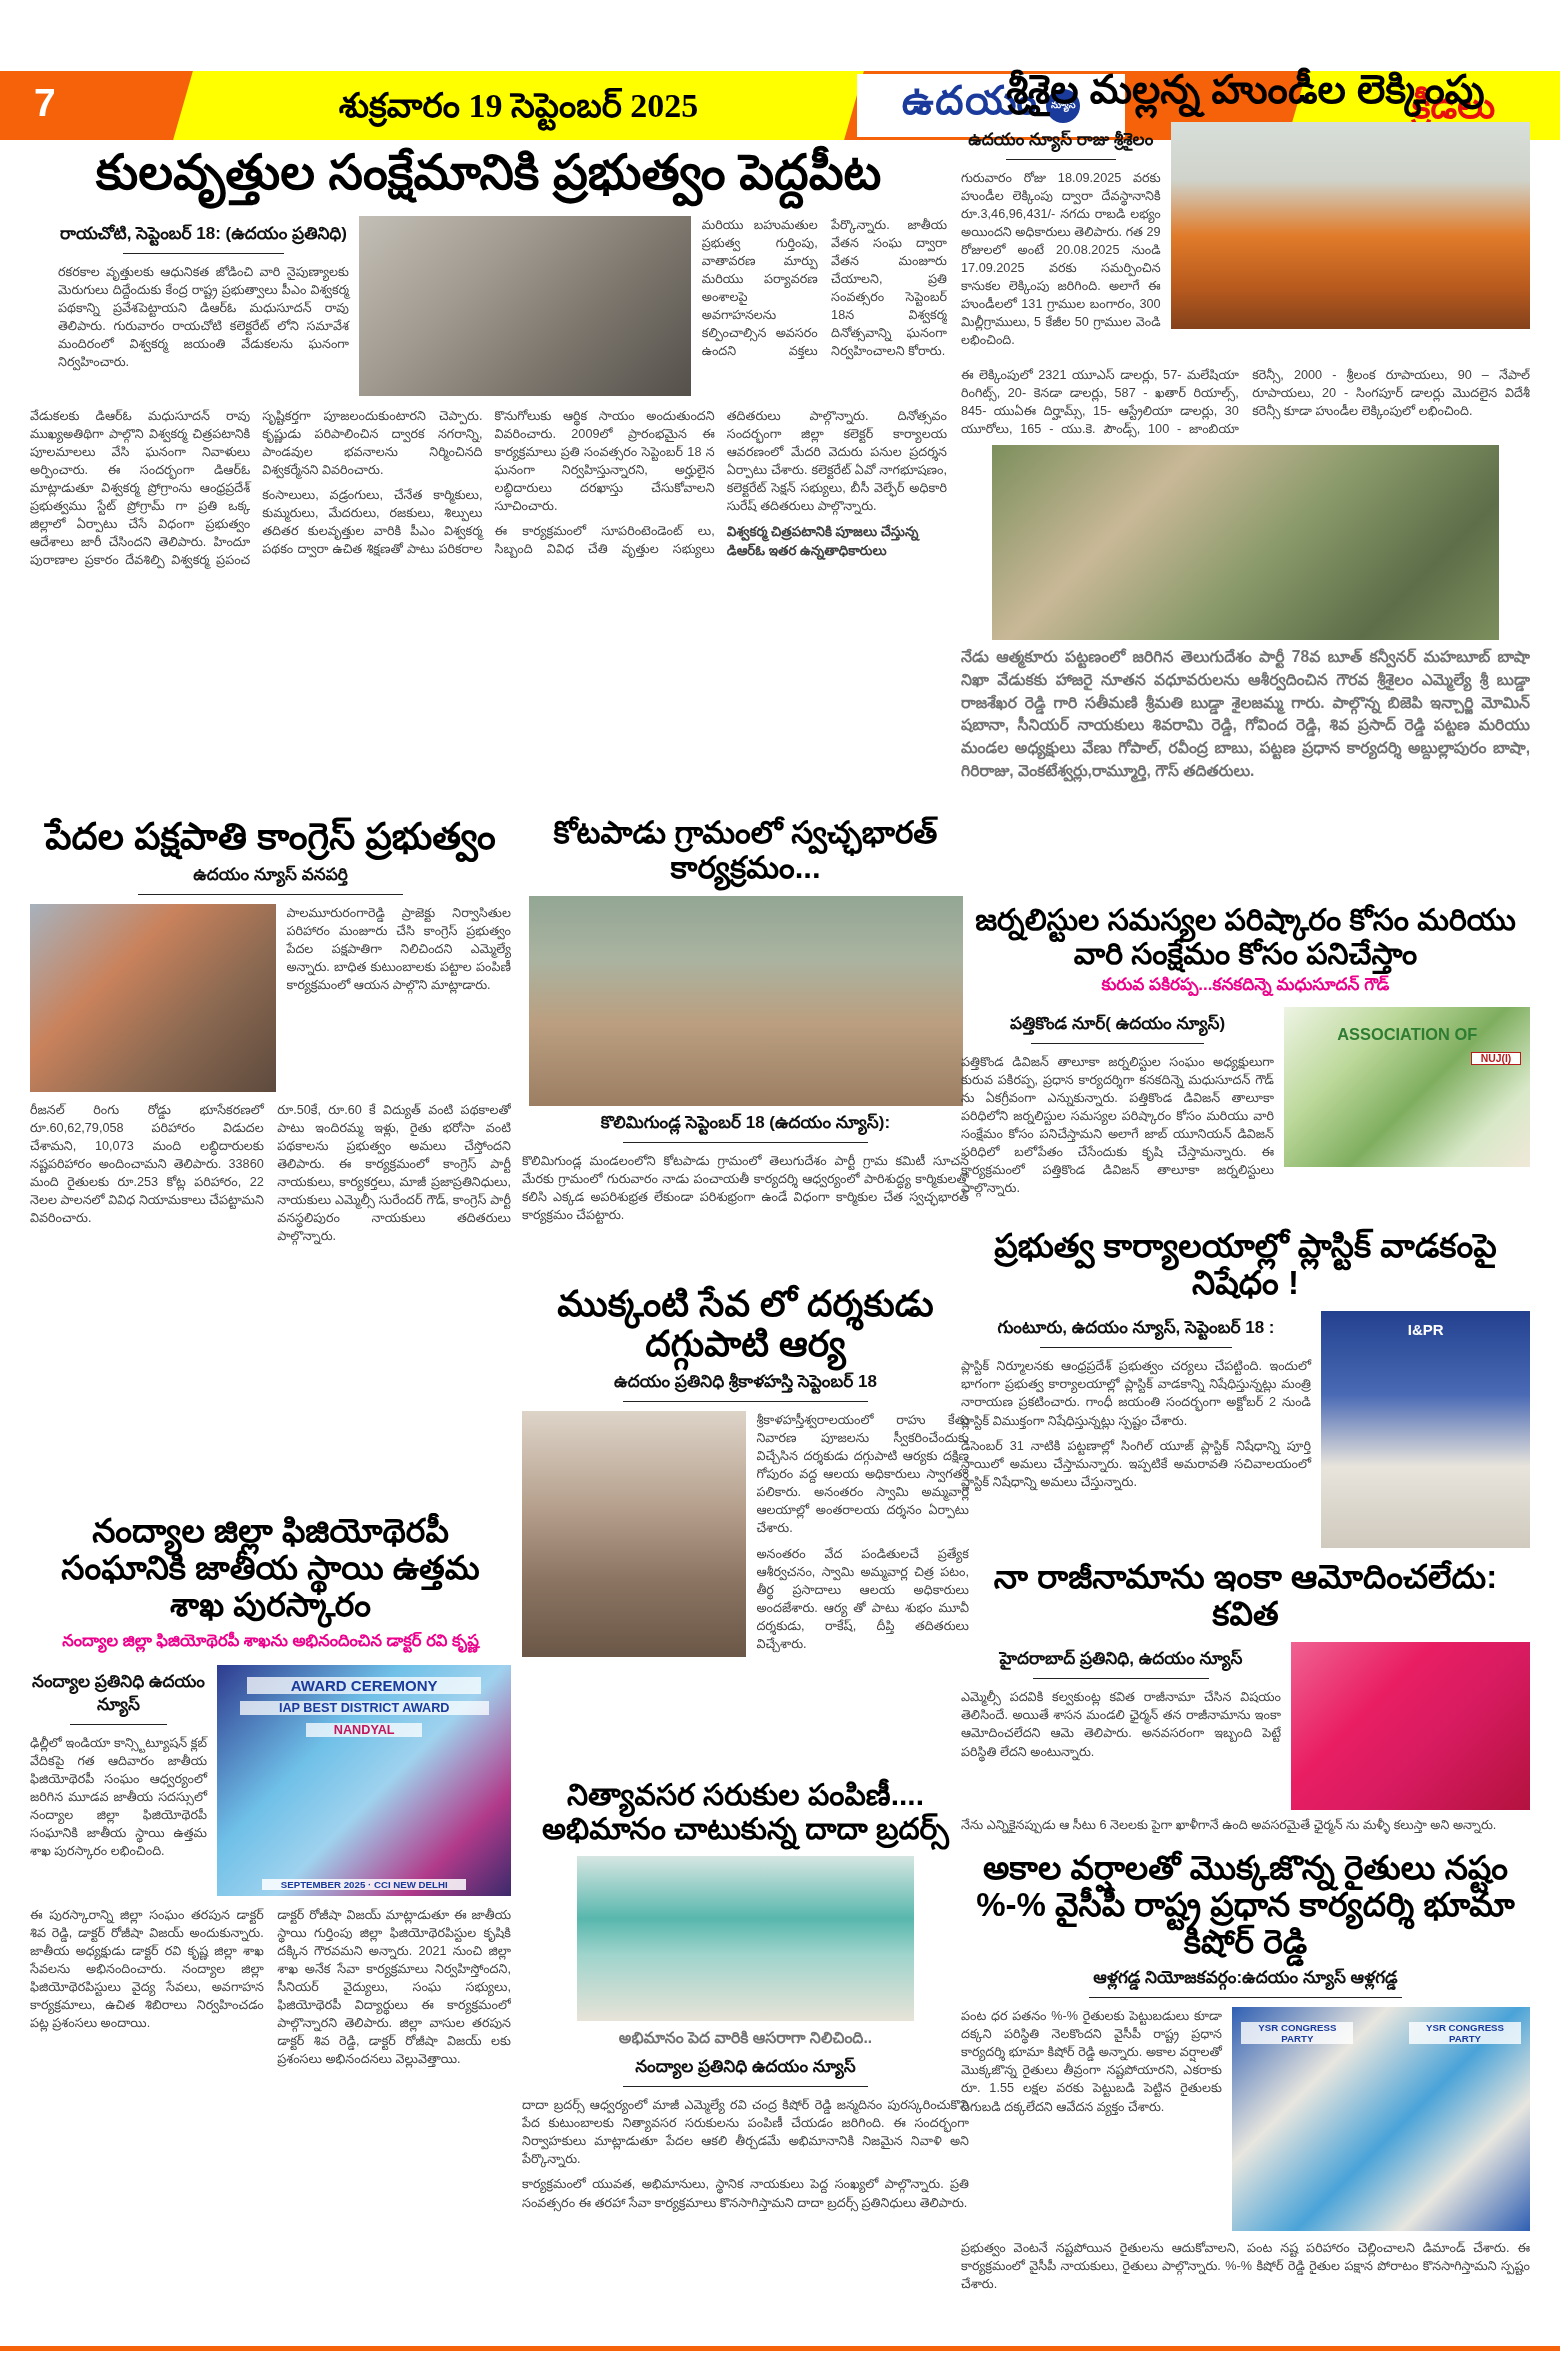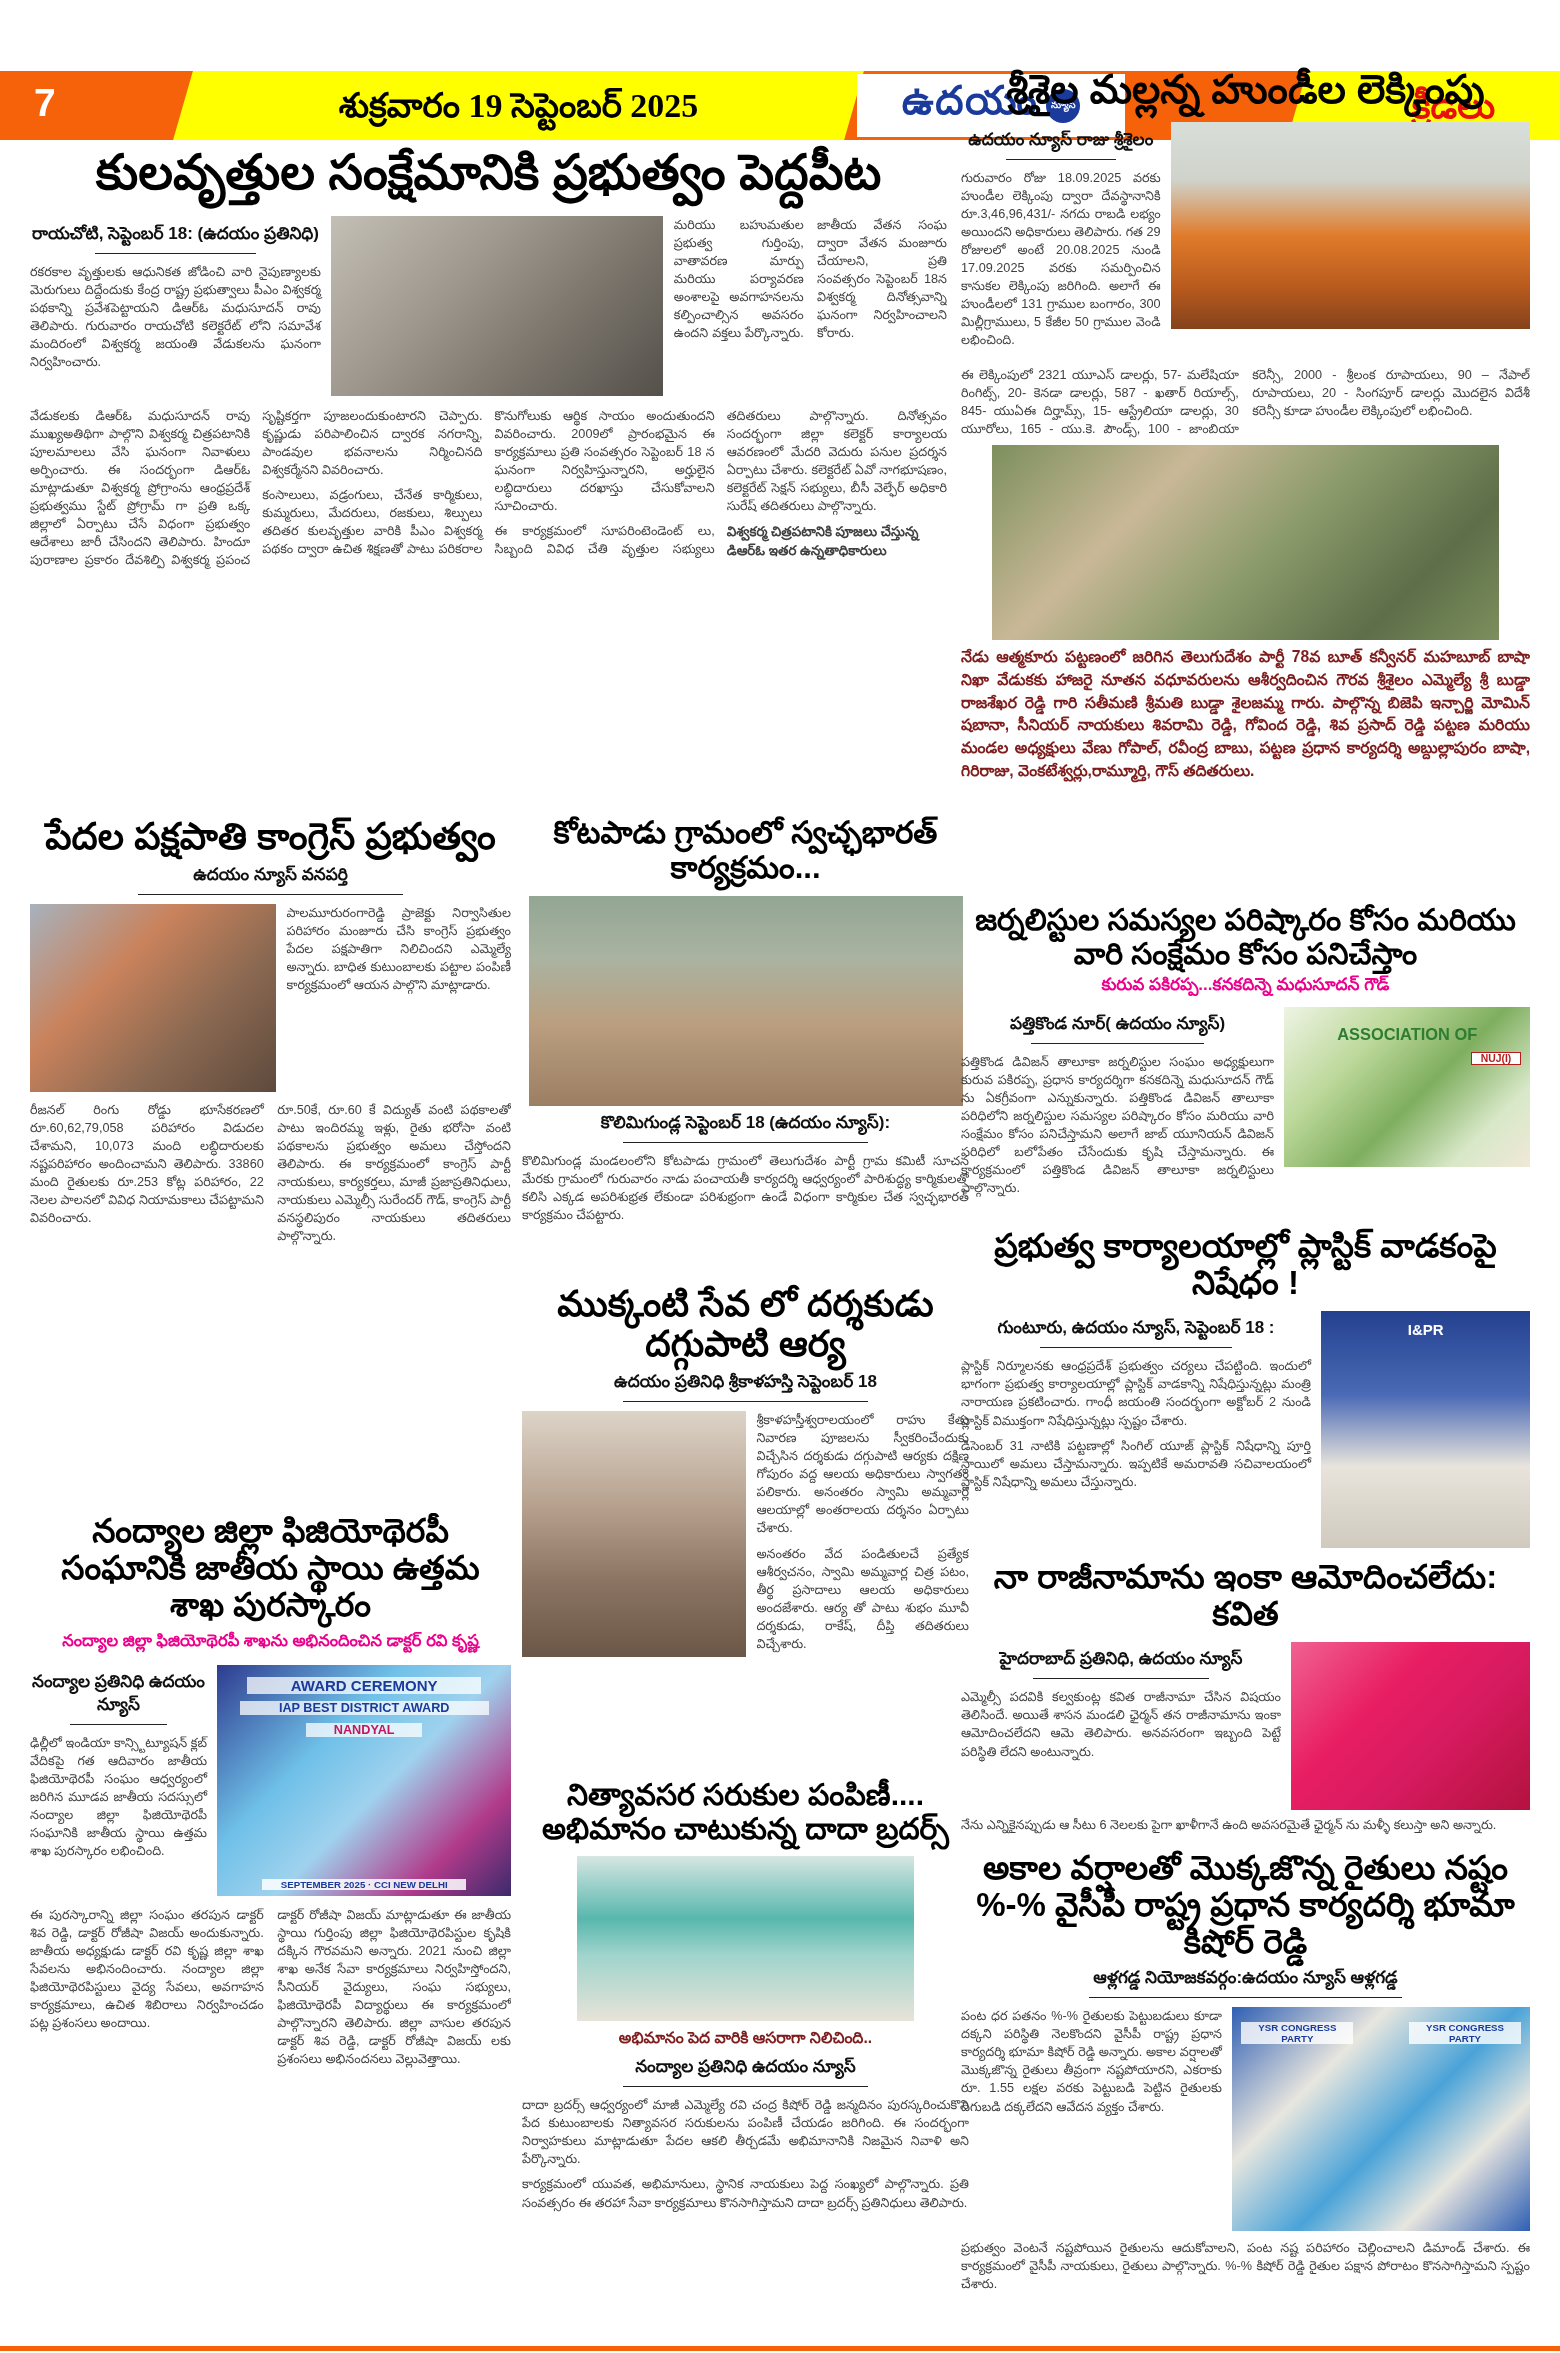--- a/index.html
+++ b/index.html
@@ -27,21 +27,21 @@
             font-family:"Liberation Sans","DejaVu Sans",sans-serif;}
   .subhead{font-weight:bold;text-align:center;color:#ec008c;}
   .byline{font-weight:bold;text-align:center;font-size:17px;margin-top:7.5px;}
   .rule{width:55%;margin:6px auto 9px auto;border-bottom:1.5px solid #222;}
   .body{font-size:12.7px;line-height:1.42;text-align:justify;color:#404040;}
   .body p{margin:0 0 7.5px 0;}
   .cols2{column-count:2;column-gap:13.4px;}
   .cols4{column-count:4;column-gap:12px;}
   .row{display:flex;gap:10.4px;align-items:flex-start;}
   .photo{position:relative;flex:none;}
-  .caption{color:#7f1d1d;font-weight:bold;font-size:15.7px;line-height:1.45;text-align:justify;margin-top:6px;}
+  .caption{color:#737373;font-weight:bold;font-size:15.7px;line-height:1.45;text-align:justify;margin-top:6px;}
   .pcaption{font-weight:bold;font-size:13.4px;text-align:center;margin-top:4.5px;}
   .ovl{position:absolute;left:0;right:0;text-align:center;font-weight:bold;}
 </style>
 </head>
 <body>
 
 <div id="paper">
 
   <div class="hdr">
     <div class="num">7</div>
@@ -53,21 +53,21 @@
       <span class="mast-sub">న్యూస్</span>
     </div>
     <div class="band band-sec">
       <span class="txt">క్రీడలు</span>
     </div>
   </div>
 
   <div class="article" style="left:30px;top:145px;width:917px;height:660px;">
     <div class="headline" style="font-size:49px;">కులవృత్తుల సంక్షేమానికి ప్రభుత్వం పెద్దపీట</div>
     <div class="row" style="margin-top:16.4px;">
-      <div style="width:291px;">
+      <div style="width:291px;margin-left:28px;">
         <div class="byline">రాయచోటి, సెప్టెంబర్ 18: (ఉదయం ప్రతినిధి)</div>
         <div class="rule"></div>
         <div class="body">
             <p>రకరకాల వృత్తులకు ఆధునికత జోడించి వారి నైపుణ్యాలకు మెరుగులు దిద్దేందుకు కేంద్ర రాష్ట్ర ప్రభుత్వాలు పీఎం విశ్వకర్మ పథకాన్ని ప్రవేశపెట్టాయని డిఆర్ఓ మధుసూదన్ రావు తెలిపారు. గురువారం రాయచోటి కలెక్టరేట్ లోని సమావేశ మందిరంలో విశ్వకర్మ జయంతి వేడుకలను ఘనంగా నిర్వహించారు.</p>
           </div>
       </div>
       <div class="photo" style="width:332px;height:180px;background:linear-gradient(135deg,#c4bfb6 0%,#a09a90 35%,#7c766d 65%,#54504a 100%);"></div>
       <div style="flex:1;">
         <div class="body cols2">
             <p>మరియు బహుమతుల ప్రభుత్వ గుర్తింపు, వాతావరణ మార్పు మరియు పర్యావరణ అంశాలపై అవగాహనలను కల్పించాల్సిన అవసరం ఉందని వక్తలు పేర్కొన్నారు. జాతీయ వేతన సంఘ ద్వారా వేతన మంజూరు చేయాలని, ప్రతి సంవత్సరం సెప్టెంబర్ 18న విశ్వకర్మ దినోత్సవాన్ని ఘనంగా నిర్వహించాలని కోరారు.</p>

